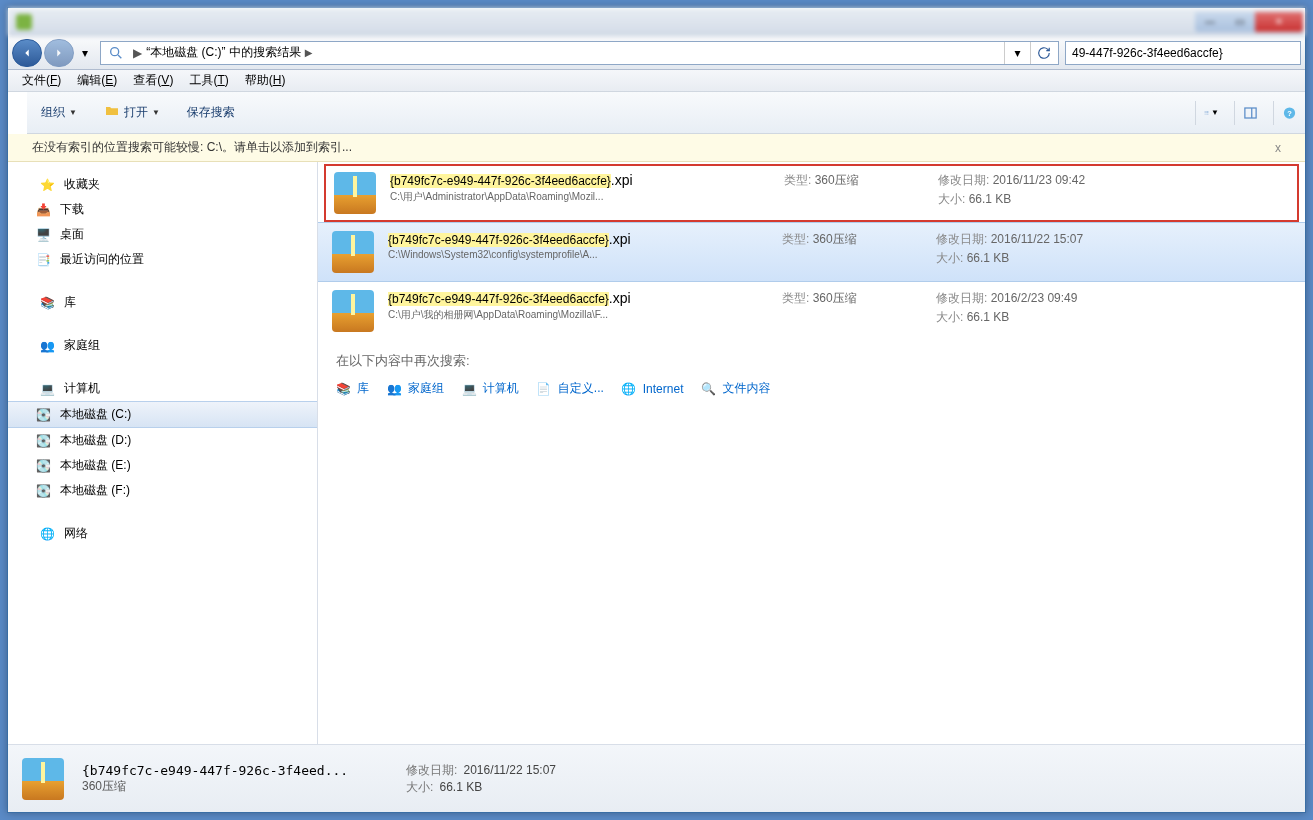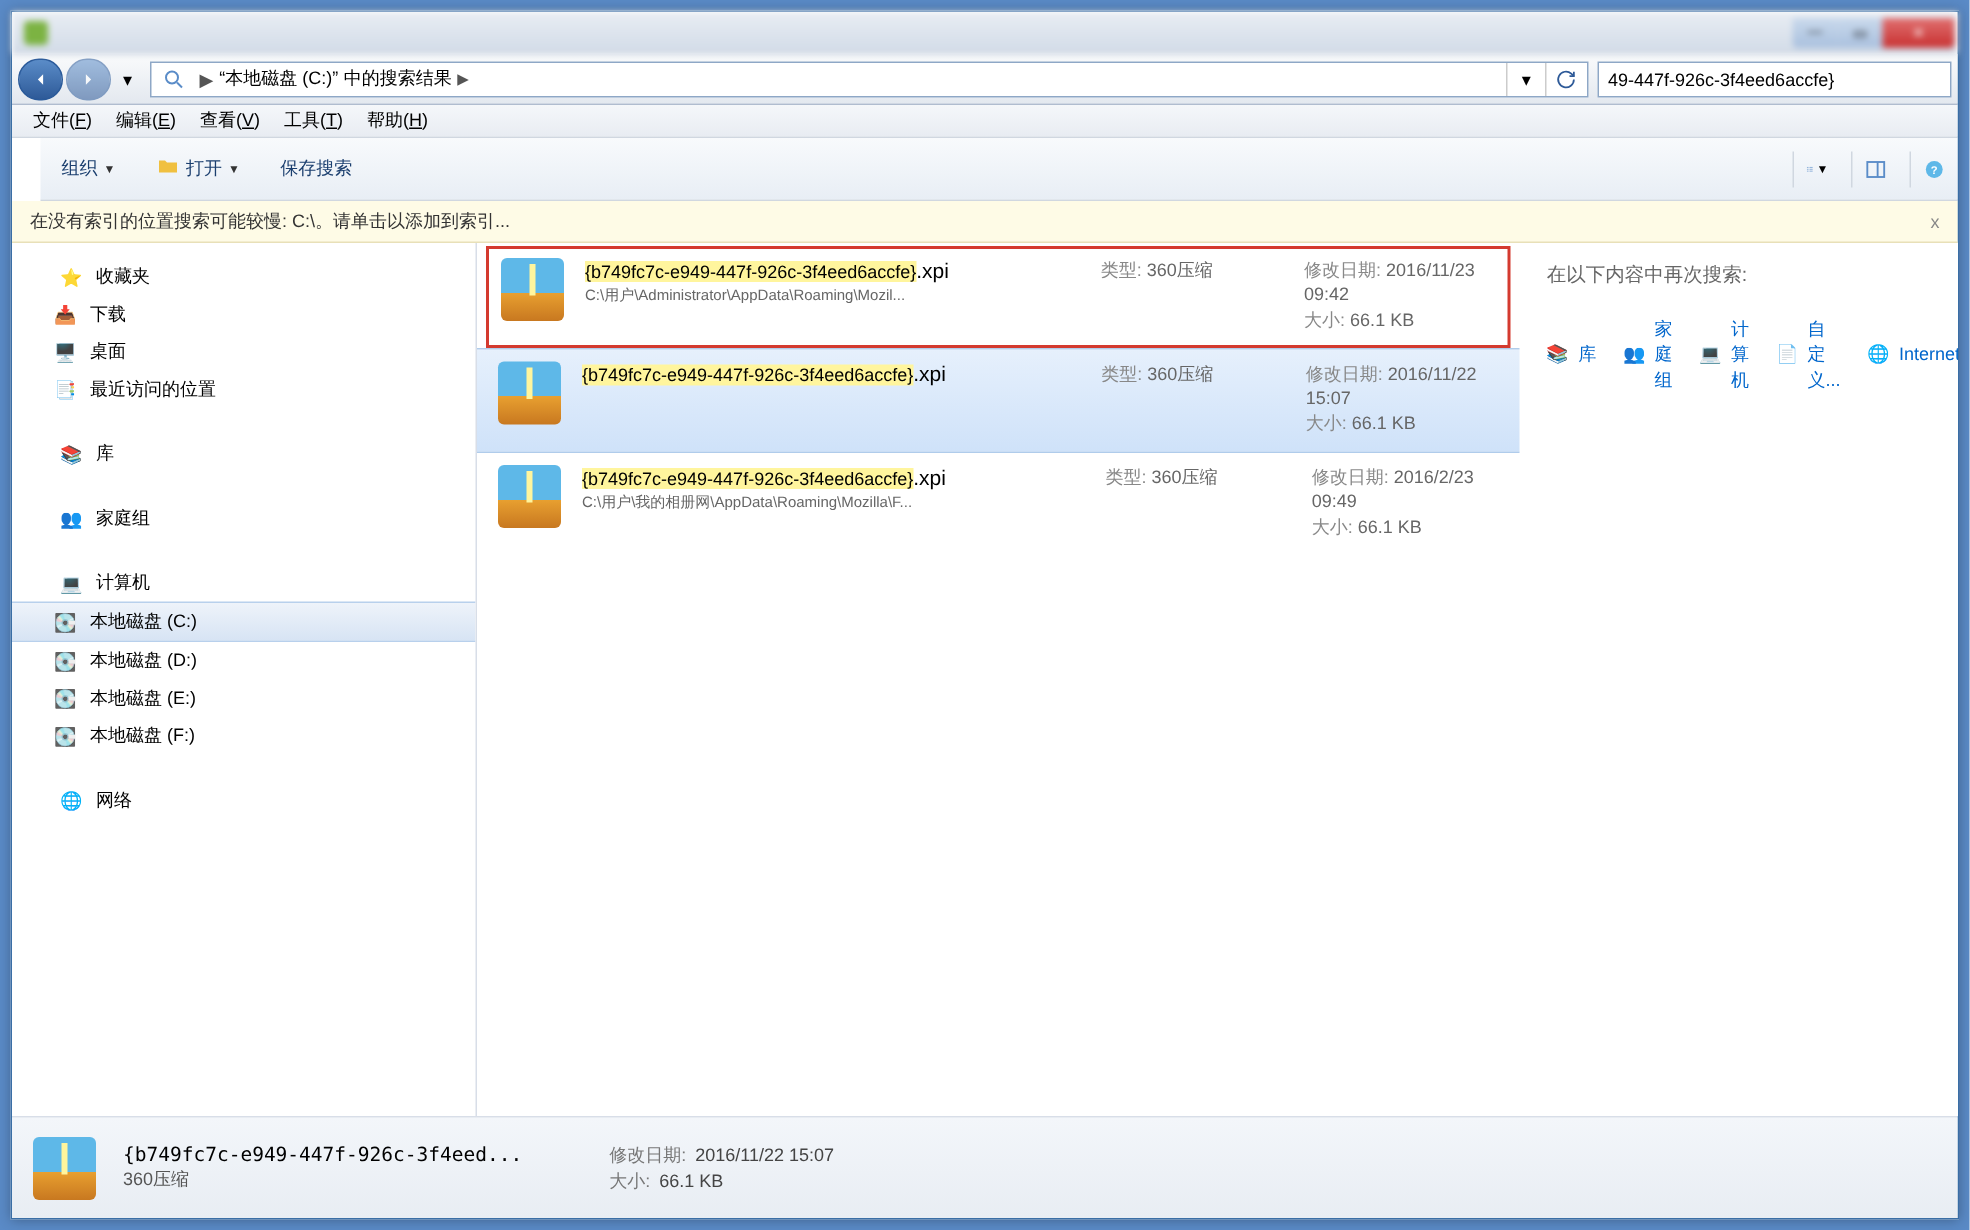--- a/index.html
+++ b/index.html
@@ -29,33 +29,33 @@
 .menubar { height: 22px; background: linear-gradient(to bottom, #f5f7fa, #e8ecf2); border-bottom: 1px solid #d0d7e0; display: flex; align-items: center; padding: 0 6px; }
 .menu-item { padding: 2px 8px; cursor: pointer; font-size: 12px;}
 .menu-item .ul { text-decoration: underline; }
 
 .toolbar { height: 42px; background: linear-gradient(to bottom, #f8fafc, #e8eef5); border-bottom: 1px solid #d0d7e0; display: flex; align-items: center; padding: 0 8px; gap: 15px; margin-left: 19px;}
 .tb-item { display: flex; align-items: center; gap: 4px; cursor: pointer; padding: 4px 6px; font-size: 13px; color: #1a3e6e;}
 .tb-item .arrow { color: #333; font-size: 8px;}
 .tb-spacer { flex: 1; }
 .tb-icon-btn { width: 24px; height: 24px; display: flex; align-items: center; justify-content: center; cursor: pointer; border-left: 1px solid #d0d7e0; padding-left:8px; margin-left: 0;}
 
-.infobar { height: 28px; background: #fefbe6; border-bottom: 1px solid #e8e0b8; display: flex; align-items: center; padding: 0 12px; font-size: 12px; color: #333;}
+.infobar { height: 28px; background: #fefbe6; border-bottom: 1px solid #e8e0b8; display: flex; align-items: center; padding: 0 24px; font-size: 12px; color: #333;}
 .infobar .close { margin-left: auto; cursor: pointer; color: #888;}
 
 .body { flex: 1; display: flex; overflow: hidden;}
 .sidebar { width: 310px; border-right: 1px solid #d8dee8; background: #fff; padding: 10px 0; overflow-y: auto;}
 .side-group { margin-bottom: 18px; }
 .side-item { display: flex; align-items: center; gap: 8px; padding: 4px 10px 4px 28px; cursor: pointer; font-size: 13px;}
 .side-item.root { padding-left: 14px; }
 .side-item .arrow-tree { width: 10px; display: inline-block; color: #888; font-size: 9px;}
 .side-item.selected { background: linear-gradient(to bottom, #eef3fa, #d7e4f4); border: 1px solid #b8d0ec; border-left: none; border-right: none;}
 .side-icon { width: 16px; height: 16px; display: inline-flex; align-items: center; justify-content: center;}
 
-.content { flex: 1; display: flex; flex-direction: row; overflow-y: auto; background: #fff;}
+.content { flex: 1; display: flex; flex-direction: column; overflow-y: auto; background: #fff;}
 .result-item { display: flex; padding: 8px 14px; gap: 14px; align-items: flex-start; cursor: pointer;}
 .result-item.boxed { border: 2px solid #d43a2f; margin: 2px 6px 0 6px; padding: 6px 8px; }
 .result-item.selected { background: linear-gradient(to bottom, #e6f0fc, #cfe2f9); border-top: 1px solid #b0cceb; border-bottom: 1px solid #b0cceb;}
 .file-icon { width: 42px; height: 42px; flex-shrink: 0; }
 .file-main { width: 380px; }
 .file-name { font-size: 14px; margin-bottom: 2px;}
 .file-name .hl { background: #fff59d; }
 .file-path { font-size: 10px; color: #666;}
 .file-meta1 { width: 140px; font-size: 12px; color: #666;}
 .file-meta2 { font-size: 12px; color: #666;}
@@ -262,20 +262,21 @@
             <div class="file-meta1"><span style="color:#888;">类型:</span> 360压缩</div>
             <div class="file-meta2">
               <div><span style="color:#888;">修改日期:</span> 2016/11/23 09:42</div>
               <div><span style="color:#888;">大小:</span> 66.1 KB</div>
             </div>
           </div>
           <div class="result-item selected">
             <div class="file-icon zip-icon"></div>
             <div class="file-main">
               <div class="file-name"><span class="hl">{b749fc7c-e949-447f-926c-3f4eed6accfe}</span>.xpi</div>
+              <div class="file-path">C:\Windows\System32\config\systemprofile\A...</div>
             </div>
             <div class="file-meta1"><span style="color:#888;">类型:</span> 360压缩</div>
             <div class="file-meta2">
               <div><span style="color:#888;">修改日期:</span> 2016/11/22 15:07</div>
               <div><span style="color:#888;">大小:</span> 66.1 KB</div>
             </div>
           </div>
           <div class="result-item">
             <div class="file-icon zip-icon"></div>
             <div class="file-main">

